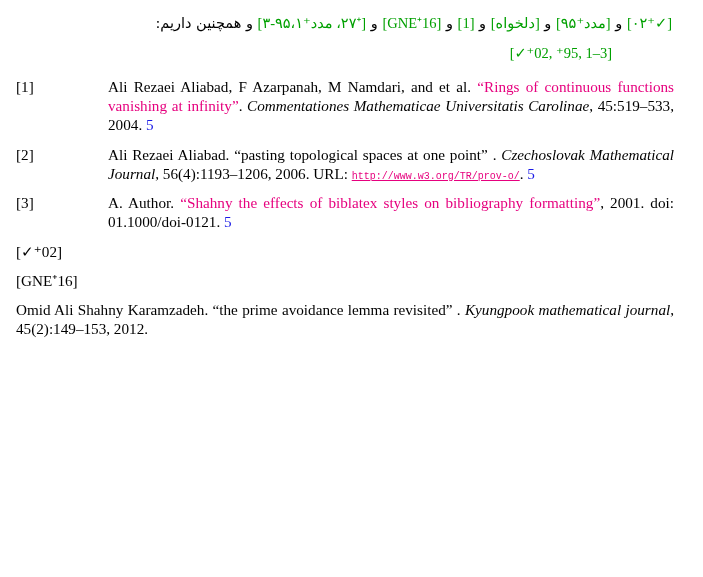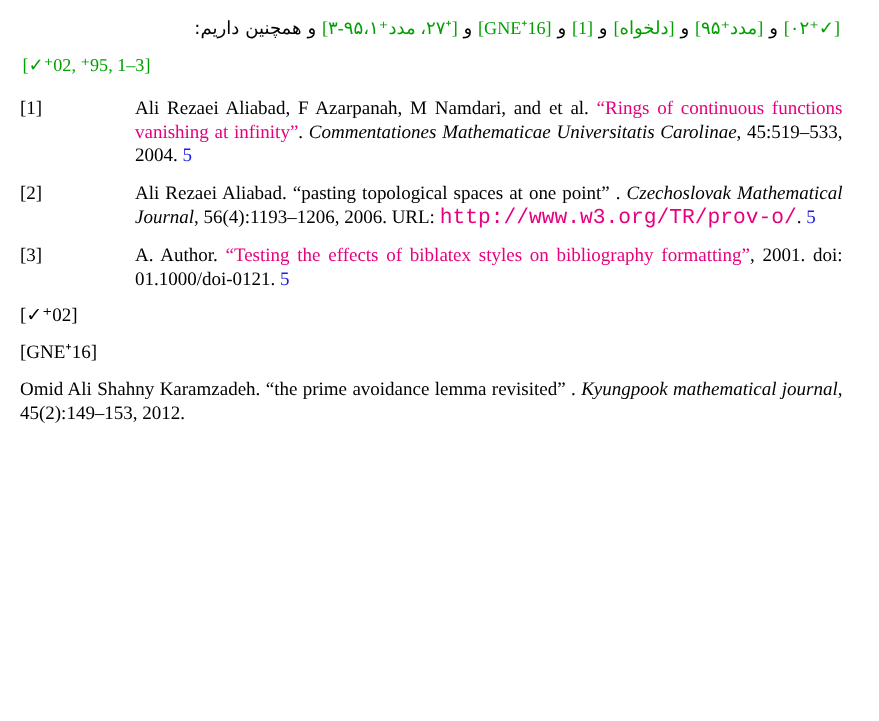--- a/index.html
+++ b/index.html
@@ -28,21 +28,21 @@
     text-align: right;
     font-family: "DejaVu Sans", sans-serif;
     font-size: 14.5px;
     line-height: 1.9;
     padding: 10px 18px 0 18px;
   }
   .rtl-line {
     white-space: normal;
   }
   .rtl-line2 {
-    text-align: left;
+    text-align: right;
     direction: ltr;
     padding-right: 60px;
     margin-top: 2px;
   }
   .cite-green { color: #00a000; font-family: "Liberation Serif", serif; }
 
   
   .heading {
     direction: rtl;
     text-align: right;
@@ -71,21 +71,21 @@
     white-space: nowrap;
   }
   .body {
     flex: 1 1 auto;
     text-align: justify;
     text-justify: inter-word;
   }
   .it { font-style: italic; }
   .pink { color: #e6007e; }
   .blue { color: #1a1ae6; }
-  .mono { font-family: "Liberation Mono", monospace; font-size: 17px; color: #e6007e; }
+  .mono { font-family: "Liberation Mono", monospace; font-size: 10px; color: #e6007e; text-decoration: underline; }
 </style>
 </head>
 <body>
 
 <div class="page">
 
   <div class="rtl-block">
     <div class="rtl-line">
       <span class="cite-green">[✓⁺۰۲]</span>
       <span>و</span>
@@ -108,21 +108,21 @@
       <div class="entry">
         <div class="label">[1]</div>
         <div class="body"><span>Ali Rezaei Aliabad, F Azarpanah, M Namdari, and et al. </span><span class="pink">“Rings of continuous functions vanishing at infinity”</span><span>. </span><span class="it">Commentationes Mathematicae Universitatis Carolinae</span><span>, 45:519–533, 2004. </span><span class="blue">5</span></div>
       </div>
       <div class="entry">
         <div class="label">[2]</div>
         <div class="body"><span>Ali Rezaei Aliabad.   “pasting topological spaces at one point” . </span><span class="it">Czechoslovak Mathematical Journal</span><span>, 56(4):1193–1206, 2006.  URL: </span><span class="mono">http://www.w3.org/TR/prov-o/</span><span>. </span><span class="blue">5</span></div>
       </div>
       <div class="entry">
         <div class="label">[3]</div>
-        <div class="body"><span>A. Author. </span><span class="pink">“Testing the effects of biblatex styles on bibliography formatting”</span><span>, 2001. doi: 01.1000/doi-0121. </span><span class="blue">5</span></div>
+        <div class="body"><span>A. Author. </span><span class="pink">“Shahny the effects of biblatex styles on bibliography formatting”</span><span>, 2001. doi: 01.1000/doi-0121. </span><span class="blue">5</span></div>
       </div>
       <div class="entry">
         <div class="label">[✓⁺02]</div>
       </div>
       <div class="entry">
         <div class="label">[GNE⁺16]</div>
       </div>
       <div class="entry">
         <div class="body"><span>Omid Ali Shahny Karamzadeh. “the prime avoidance lemma revisited” . </span><span class="it">Kyungpook mathematical journal</span><span>, 45(2):149–153, 2012.</span></div>
       </div>

